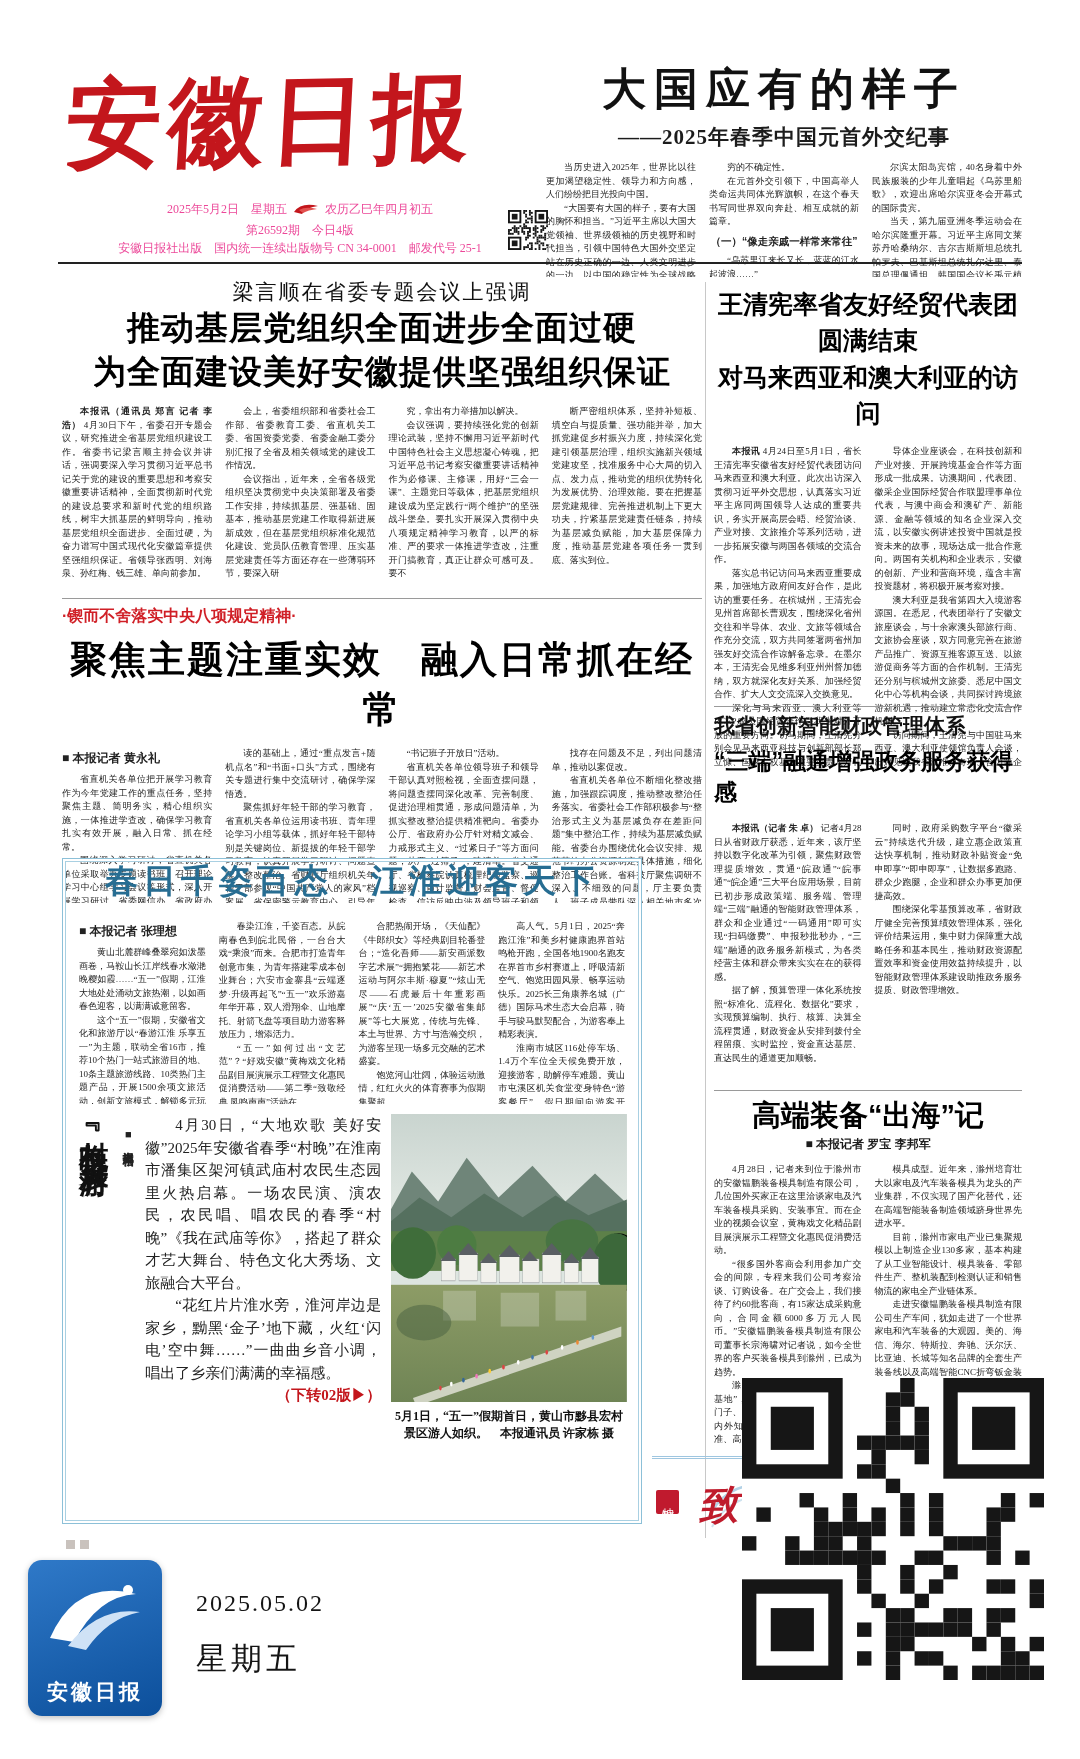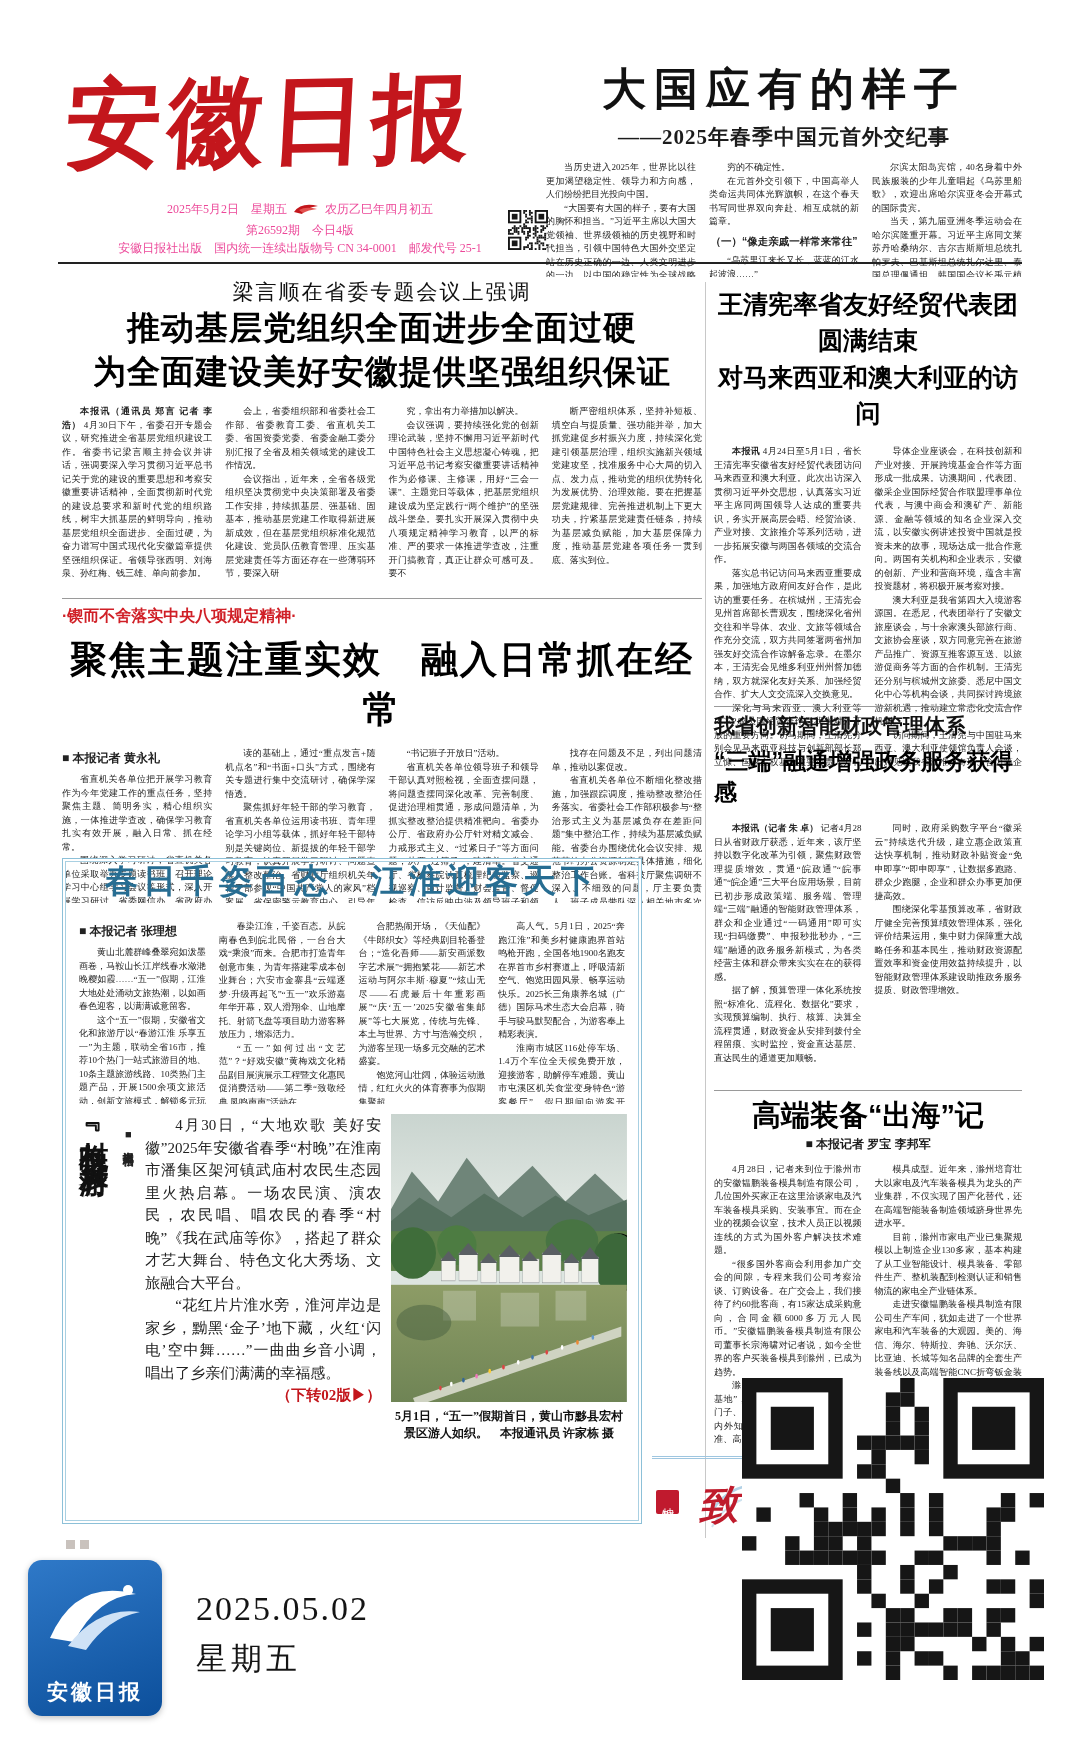--- a/index.html
+++ b/index.html
@@ -92,21 +92,21 @@
   .banner-ref{color:#c3161c;font-weight:700;font-size:13px;align-self:flex-end;
     margin:0 6px 8px 0;font-family:"Liberation Sans",sans-serif;}
   .banner-wave{position:absolute;left:54px;top:10px;opacity:.8;}
   
   .regmark{position:absolute;width:9px;height:9px;background:#c9c2bd;}
   
   .f-logo{position:absolute;left:28px;top:1560px;width:134px;height:156px;border-radius:14px;
     background:linear-gradient(160deg,#2f79c8,#0c4f9b);box-shadow:0 2px 6px rgba(0,0,0,.25);}
   .f-logo-text{position:absolute;left:0;bottom:10px;width:100%;text-align:center;color:#fff;
     font-weight:700;font-size:21px;letter-spacing:3px;}
-  .f-date{position:absolute;left:196px;top:1590px;font-size:34px;letter-spacing:2px;color:#141414;}
+  .f-date{position:absolute;left:196px;top:1590px;font-size:24px;letter-spacing:2px;color:#141414;}
   .f-week{position:absolute;left:196px;top:1638px;font-size:31px;letter-spacing:4px;color:#141414;}
   .qr-big{left:742px;top:1378px;width:302px;height:302px;}
 </style>
 </head>
 <body>
 
 <div class="sheet">
 
   <div class="mast-logo">安徽日报</div>
   <div class="mast-meta">
@@ -446,21 +446,21 @@
         </div>
       </div>
   </div>
   <div class="hrule" style="left:714px;top:1090px;width:308px;"></div>
 
   <div class="equip">
     <div class="equip-h">高端装备“出海”记</div>
     <div class="equip-by">■ 本报记者 罗宝 李邦军</div>
     <div class="news-cols">
         <div class="news-col">
-          <p>4月28日，记者来到位于滁州市的安徽韫鹏装备模具制造有限公司，几位国外买家正在这里洽谈家电及汽车装备模具采购、安装事宜。而在企业的视频会议室，技术人员正以视频连线的方式为国外客户解决技术难题。</p>
+          <p>4月28日，记者来到位于滁州市的安徽韫鹏装备模具制造有限公司，几位国外买家正在这里洽谈家电及汽车装备模具采购、安装事宜。而在企业的视频会议室，黄梅戏文化精品剧目展演展示工程暨文化惠民促消费活动。</p>
           <p>“很多国外客商会利用参加广交会的间隙，专程来我们公司考察洽谈、订购设备。在广交会上，我们接待了约60批客商，有15家达成采购意向，合同金额6000多万元人民币。”安徽韫鹏装备模具制造有限公司董事长宗海啸对记者说，如今全世界的客户买装备模具到滁州，已成为趋势。</p>
           <p>滁州是“中国家电及装备制造业基地”，扬子品牌曾蜚声海内外，西门子、康佳、东菱、惠科、创维等国内外知名家电企业纷纷落户。要精准、高效、大批量生产家电等产品，必须先经由</p>
         </div>
         <div class="news-col">
           <p>模具成型。近年来，滁州培育壮大以家电及汽车装备模具为龙头的产业集群，不仅实现了国产化替代，还在高端智能装备制造领域跻身世界先进水平。</p>
           <p>目前，滁州市家电产业已集聚规模以上制造企业130多家，基本构建了从工业智能设计、模具装备、零部件生产、整机装配到检测认证和销售物流的家电全产业链体系。</p>
           <p>走进安徽韫鹏装备模具制造有限公司生产车间，犹如走进了一个世界家电和汽车装备的大观园。美的、海信、海尔、特斯拉、奔驰、沃尔沃、比亚迪、长城等知名品牌的全套生产装备线以及高端智能CNC折弯钣金装备、自动换模发泡装备、汽车内饰成型设备、汽车座椅发泡设备等，都从这里产生，随后提供给组装生产厂家，形成一个个终端产品。</p>
           <p class="jump red">（下转02版▶）</p>
         </div>
       </div>

